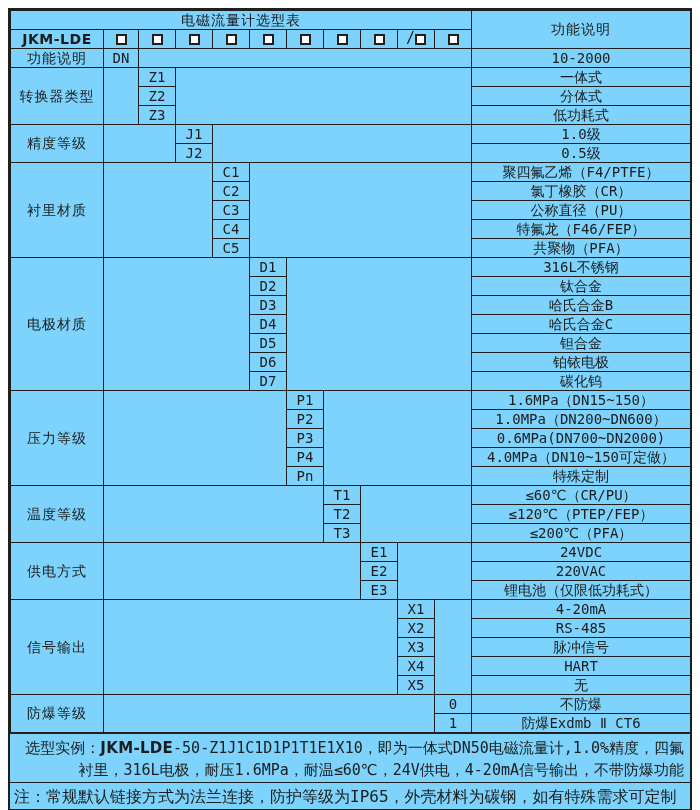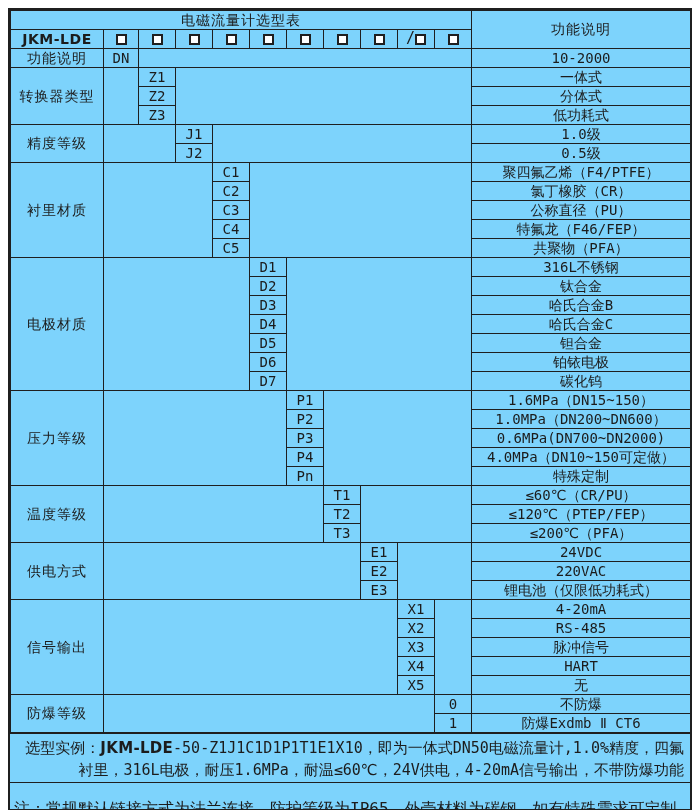--- a/index.html
+++ b/index.html
@@ -66,21 +66,21 @@
     overflow: hidden;
   }
   .example .brand {
     font-family: "DejaVu Sans", sans-serif;
     font-weight: bold;
     letter-spacing: 0.3px;
   }
   .note {
     border-top: 1px solid #1f1f1f;
     height: 27px;
-    padding: 16px 4px 2px;
+    padding: 4px 4px 2px;
     text-align: left;
     font-size: 16px;
     line-height: 19px;
     overflow: hidden;
     white-space: nowrap;
   }
 </style>
 </head>
 <body>
 

